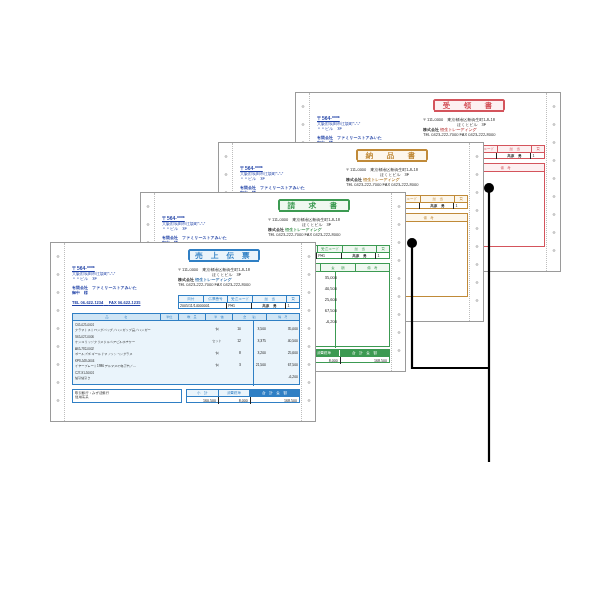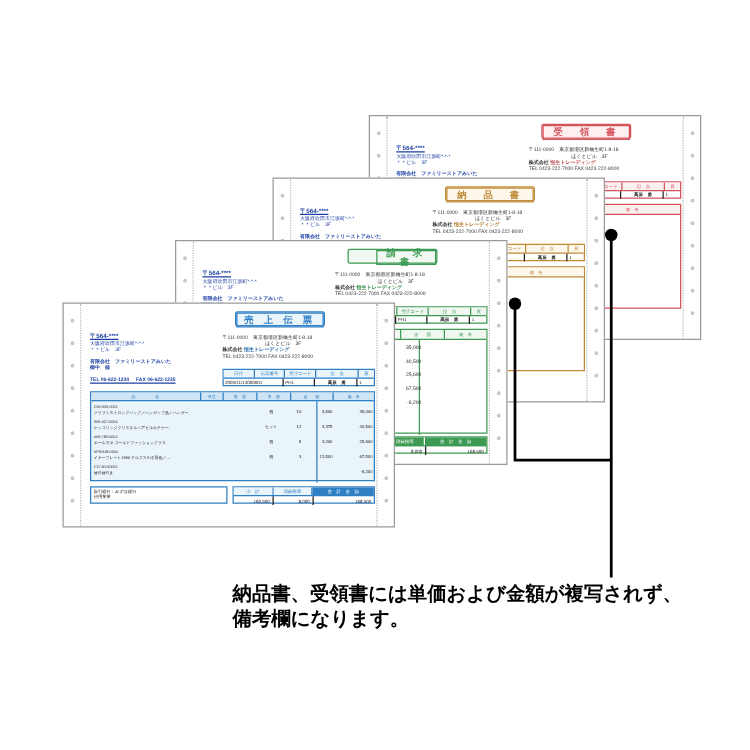--- a/index.html
+++ b/index.html
@@ -322,21 +322,21 @@
         <div class="hole" style="top: 84px;"></div>
         <div class="hole" style="top: 102px;"></div>
         <div class="hole" style="top: 120px;"></div>
         <div class="hole" style="top: 138px;"></div>
         <div class="hole" style="top: 156px;"></div>
       </div>
     <div class="feedline left"></div>
     <div class="feedline right"></div>
     <div class="body">
 
-      <div class="title-plate" style="color:#3c9a52;background:#f0f8f1;left:122px;top:6px;width:72px;height:12px;font-size:7.5px;padding-left:22px;">
+      <div class="title-plate" style="color:#3c9a52;background:#f0f8f1;left:122px;top:6px;width:72px;height:12px;font-size:7.5px;">
         <span class="inner">請　求　書</span>
       </div>
 
       <div class="cust" style="left:6px;top:22px;font-size:4px;">
         <div class="zip" style="font-size:5px;">〒564-****</div>
         <div class="ln">大阪府吹田市江坂町*-*-*</div>
         <div class="ln">＊＊ビル　3F</div>
         <div style="height:4px;"></div>
         <div class="nm">有限会社　ファミリーストアみいた</div>
         <div class="nm">御中　様</div>
@@ -571,16 +571,14 @@
 
   <svg class="callout-svg" viewBox="0 0 600 600">
 
     <path d="M489,189 L489,462" stroke="#000" stroke-width="2.2" fill="none"></path>
 
     <path d="M412,244 L412,368 L489,368" stroke="#000" stroke-width="2.2" fill="none"></path>
     <circle cx="489" cy="188" r="5" fill="#000"></circle>
     <circle cx="412" cy="243" r="5" fill="#000"></circle>
   </svg>
 
-  <div class="caption" style="left:186px;top:466px;width:400px;font-size:15.5px;">納品書、受領書には単価および金額が複写されず、
-備考欄になります。</div>
 
 </div>
 
 </body></html>

